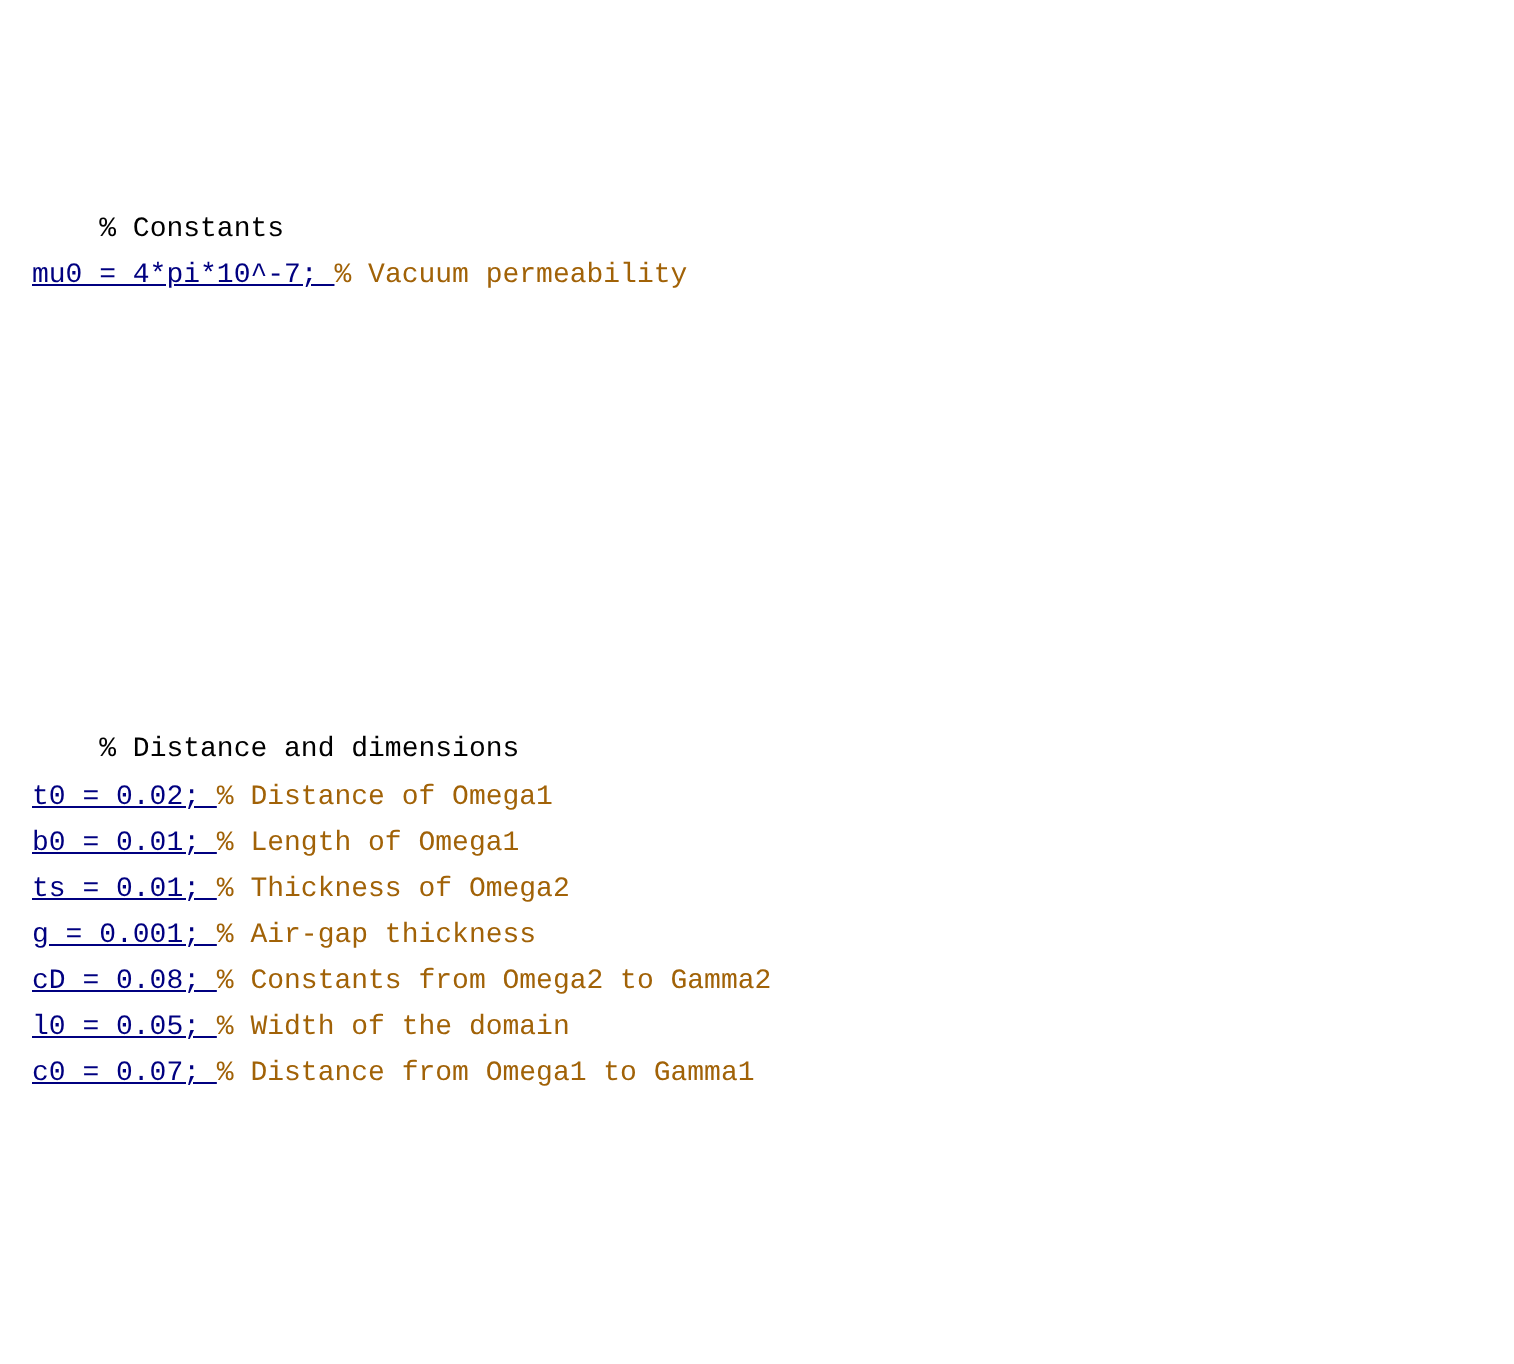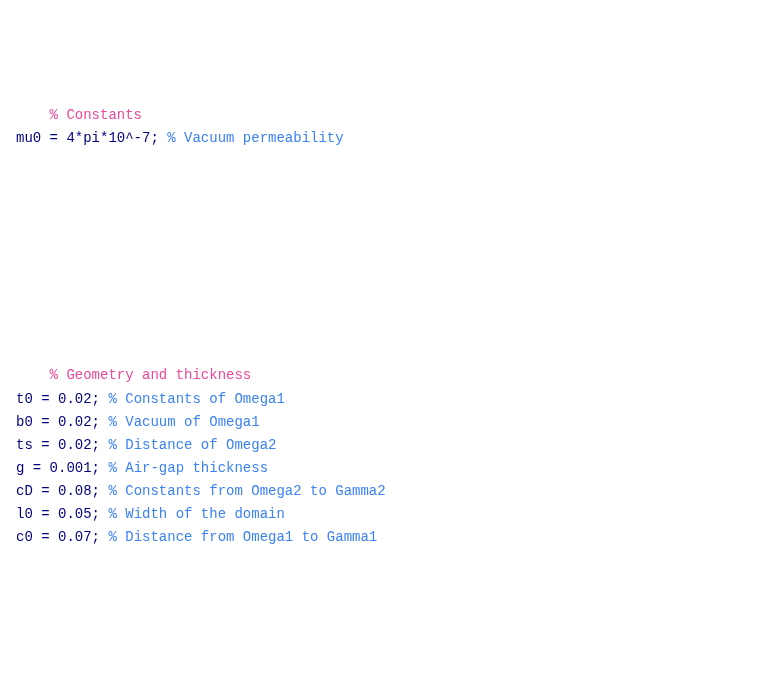--- a/index.html
+++ b/index.html
@@ -23,50 +23,51 @@
       font-family: 'Courier New', Courier, monospace;
       font-size: 14px;
       line-height: 1.65;
     }
 
     .section {
       margin-bottom: 6px;
     }
 
     .comment {
-      color: #ec4899; 
+      color: #000000; 
       text-align: right;
     }
 
     .code {
       color: #000080; 
+      text-decoration: underline;
     }
 
     .inline-comment {
-      color: #3b82f6;
+      color: #a16207;
     }
   </style>
 </head>
 <body>
 
 <div class="code-block">
   
   <div class="section">
     <span class="comment">% Constants</span>
 <span class="code">mu0 = 4*pi*10^-7; </span><span class="inline-comment">% Vacuum permeability</span>
   </div>
 
   <br>
 
   
   <div class="section">
-    <span class="comment">% Geometry and thickness</span>
-<span class="code">t0 = 0.02; </span><span class="inline-comment">% Constants of Omega1</span>
-<span class="code">b0 = 0.02; </span><span class="inline-comment">% Vacuum of Omega1</span>
-<span class="code">ts = 0.02; </span><span class="inline-comment">% Distance of Omega2</span>
+    <span class="comment">% Distance and dimensions</span>
+<span class="code">t0 = 0.02; </span><span class="inline-comment">% Distance of Omega1</span>
+<span class="code">b0 = 0.01; </span><span class="inline-comment">% Length of Omega1</span>
+<span class="code">ts = 0.01; </span><span class="inline-comment">% Thickness of Omega2</span>
 <span class="code">g = 0.001; </span><span class="inline-comment">% Air-gap thickness</span>
 <span class="code">cD = 0.08; </span><span class="inline-comment">% Constants from Omega2 to Gamma2</span>
 <span class="code">l0 = 0.05; </span><span class="inline-comment">% Width of the domain</span>
 <span class="code">c0 = 0.07; </span><span class="inline-comment">% Distance from Omega1 to Gamma1</span>
   </div>
 
   <br>
 
   
   

